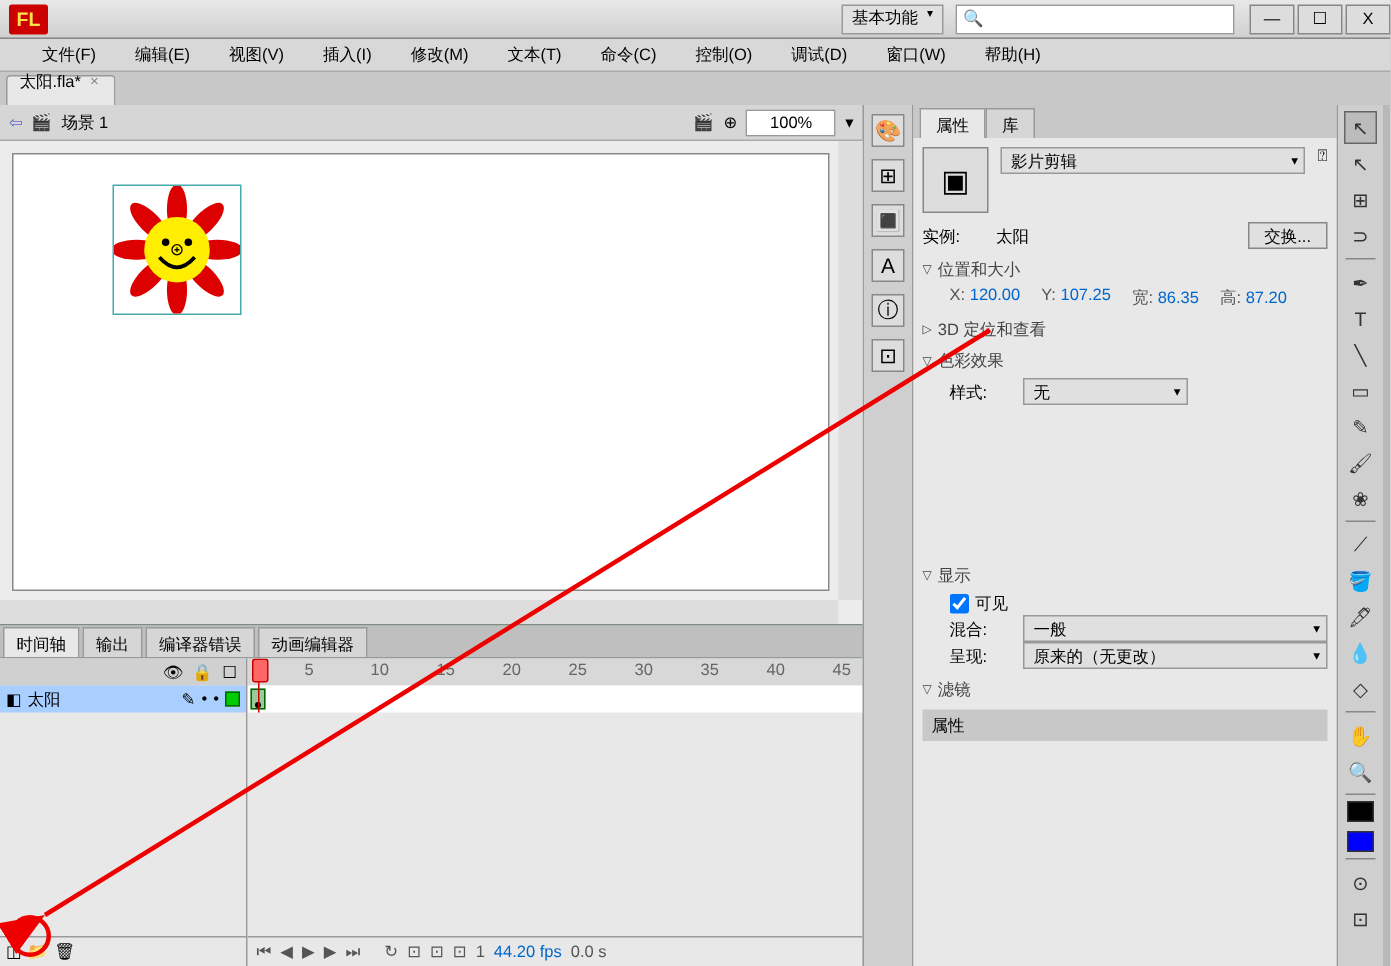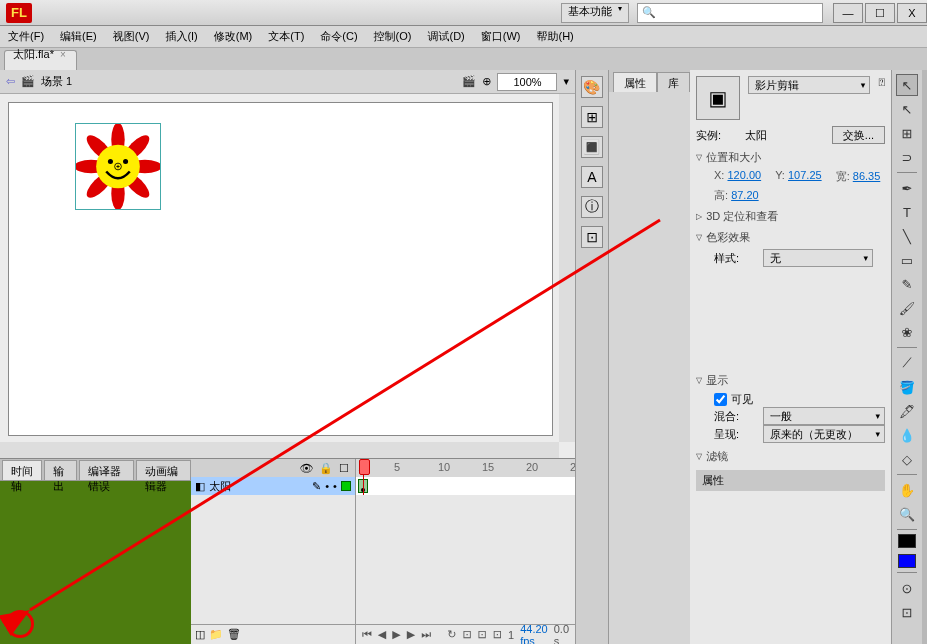--- a/index.html
+++ b/index.html
@@ -5,39 +5,39 @@
 * { margin:0; padding:0; box-sizing:border-box; font-family:"Microsoft YaHei",SimSun,sans-serif; font-size:11px; }
 body { background:#b8b8b8; width:927px; height:644px; position:relative; overflow:hidden; }
 .titlebar { height:26px; background:linear-gradient(#e8e8e8,#d0d0d0); border-bottom:1px solid #888; display:flex; align-items:center; }
 .fl-logo { width:26px; height:20px; background:#c00; color:#fde047; font-weight:bold; font-size:13px; text-align:center; line-height:20px; margin:3px 6px; border-radius:2px; }
 .title-spacer { flex:1; }
 .workspace-dd { display:flex; align-items:flex-start; background:#e0e0e0; border:1px solid #999; height:20px; padding:0 6px; margin-right:8px; }
 .workspace-dd .tri { margin-left:6px; font-size:8px; }
 .search-box { width:186px; height:20px; background:#fff; border:1px solid #999; margin-right:8px; display:flex; align-items:center; padding:0 4px; color:#888; }
 .winbtns { display:flex; }
 .winbtn { width:30px; height:20px; border:1px solid #888; background:#ddd; text-align:center; line-height:18px; margin-left:2px; }
-.menubar { height:22px; background:#d8d8d8; border-bottom:1px solid #aaa; display:flex; align-items:center; padding-left:4px; gap:8px; }
+.menubar { height:22px; background:#d8d8d8; border-bottom:1px solid #aaa; display:flex; align-items:center; padding-left:24px; gap:18px; }
 .menubar span { padding:2px 4px; }
 .doc-tabs { height:22px; background:#c8c8c8; display:flex; align-items:flex-end; padding-left:4px; }
 .doc-tab { background:#e8e8e8; border:1px solid #999; border-bottom:none; padding:2px 10px 14px 8px; height:20px; display:flex; align-items:center; gap:6px; border-radius:3px 3px 0 0; }
 .doc-tab .x { color:#888; font-size:10px; }
 .main-row { display:flex; height:calc(100% - 70px); }
 .left-col { width:575px; display:flex; flex-direction:column; background:#ececec; }
 .scene-bar { height:24px; background:#d6d6d6; border-bottom:1px solid #aaa; display:flex; align-items:center; padding:0 6px; gap:6px; }
 .scene-bar .arrow { color:#66c; }
 .scene-bar .spacer { flex:1; }
 .zoom-box { width:60px; height:18px; background:#fff; border:1px solid #999; text-align:center; line-height:16px; }
 .stage-wrap { flex:1; background:#ececec; position:relative; overflow:hidden; }
 .stage { position:absolute; left:8px; top:8px; right:22px; bottom:22px; background:#fff; border:1px solid #888; }
 .sunflower { position:absolute; left:66px; top:20px; width:86px; height:87px; border:1px solid #4aa; }
 .sunflower svg { width:100%; height:100%; }
 .scrollbar-v { position:absolute; right:0; top:0; width:16px; bottom:16px; background:#ddd; }
 .scrollbar-h { position:absolute; left:0; bottom:0; height:16px; right:16px; background:#ddd; }
 .arrow-line { position:absolute; pointer-events:none; z-index:5; }
-.timeline-block { height:186px; background:#4d7c0f; border-top:1px solid #888; display:flex; flex-direction:row; }
+.timeline-block { height:228px; background:#86efac; border-top:1px solid #888; display:flex; flex-direction:column; }
 .tl-tabs { height:22px; display:flex; align-items:flex-end; background:#bfbfbf; border-bottom:1px solid #999; }
 .tl-tab { padding:3px 8px; background:#d6d6d6; border:1px solid #999; border-bottom:none; margin-left:2px; height:20px; font-size:11px; }
 .tl-tab.active { background:#e8e8e8; }
 .tl-body { flex:1; display:flex; background:#e8e8e8; }
 .layer-col { width:165px; border-right:1px solid #999; display:flex; flex-direction:column; }
 .layer-head { height:18px; background:#d0d0d0; display:flex; justify-content:flex-end; align-items:center; gap:6px; padding-right:6px; font-size:10px; }
 .layer-row { height:18px; background:#9cf; display:flex; align-items:center; padding:0 4px; gap:4px; font-size:11px; }
 .layer-row.sel { background:#a8cfff; }
 .layer-fill { flex:1; }
 .layer-foot { height:20px; display:flex; align-items:center; gap:4px; padding:0 4px; border-top:1px solid #999; }
@@ -46,38 +46,38 @@
 .ruler span { position:absolute; top:2px; }
 .frames-row { height:18px; background:#fff; position:relative; }
 .kf { position:absolute; left:2px; top:2px; width:10px; height:14px; background:#9c9; border:1px solid #060; }
 .kf::after { content:""; width:4px; height:4px; background:#000; border-radius:50%; position:absolute; left:2px; top:8px; }
 .playhead { position:absolute; left:7px; top:-18px; width:1px; height:36px; background:#c00; }
 .playhead::before { content:""; position:absolute; left:-4px; top:0; width:9px; height:14px; background:#f66; border:1px solid #c00; border-radius:2px; }
 .frames-foot { height:20px; border-top:1px solid #999; display:flex; align-items:center; gap:6px; padding:0 6px; font-size:10px; color:#555; }
 .frames-foot .blue { color:#06c; }
 .mid-strip { width:34px; background:#cfcfcf; display:flex; flex-direction:column; align-items:center; padding-top:6px; gap:8px; border-left:1px solid #999; border-right:1px solid #999; }
 .mid-strip .ic { width:22px; height:22px; border:1px solid #888; background:#ddd; display:flex; align-items:center; justify-content:center; font-size:14px; }
-.panel-col { width:283px; background:#d6d6d6; display:flex; border-right:1px solid #999; }
+.panel-col { width:283px; background:#d6d6d6; display:flex; flex-direction:column; border-right:1px solid #999; }
 .panel-tabs { height:22px; display:flex; align-items:flex-end; background:#c8c8c8; padding-left:4px; }
 .panel-tab { padding:3px 10px; background:#d6d6d6; border:1px solid #999; border-bottom:none; height:20px; }
 .panel-tab.active { background:#e8e8e8; }
 .panel-body { flex:1; background:#e8e8e8; padding:6px; overflow:auto; font-size:11px; }
 .inst-row { display:flex; gap:8px; align-items:flex-start; margin-bottom:6px; }
 .inst-thumb { width:44px; height:44px; background:#ddd; border:1px solid #888; display:flex; align-items:center; justify-content:center; font-size:20px; }
 .inst-fields { flex:1; display:flex; flex-direction:column; gap:4px; }
 .inst-name { height:18px; background:#fff; border:1px solid #77a; padding:0 4px; line-height:16px; }
 .dd { height:18px; background:#e0e0e0; border:1px solid #999; display:flex; align-items:center; padding:0 6px; position:relative; }
 .dd::after { content:"▾"; position:absolute; right:4px; font-size:9px; }
 .prop-line { display:flex; align-items:center; gap:24px; margin:0 0; }
 .swap-btn { height:18px; padding:0 10px; border:1px solid #888; background:#e0e0e0; }
 .section-head { display:flex; align-items:center; gap:4px; margin:6px 0 4px 0; color:#444; font-size:11px; }
 .section-head .tw { font-size:8px; }
 .coords { padding-left:18px; display:flex; flex-wrap:wrap; gap:4px 14px; }
 .coords .lbl { color:#555; }
-.coords .val { color:#06c; text-decoration:underline; }
+.coords .val { color:#06c; }
 .check { display:flex; align-items:center; gap:4px; padding-left:18px; }
 .filter-head { background:#c8c8c8; padding:3px 6px; margin-top:6px; }
 .tool-strip { width:30px; background:#cfcfcf; display:flex; flex-direction:column; align-items:center; padding-top:4px; gap:2px; }
 .tool-strip .t { width:22px; height:22px; display:flex; align-items:center; justify-content:center; font-size:13px; color:#333; border:1px solid transparent; }
 .tool-strip .t.sel { background:#bbb; border:1px solid #666; }
 .tool-strip .sep { width:20px; height:1px; background:#888; margin:2px 0; }
 .swatch { width:18px; height:14px; border:1px solid #333; }
 .red-circle { position:absolute; left:6px; bottom:6px; width:28px; height:28px; border:3px solid #e00; border-radius:50%; z-index:6; }
 </style>
 </head>

